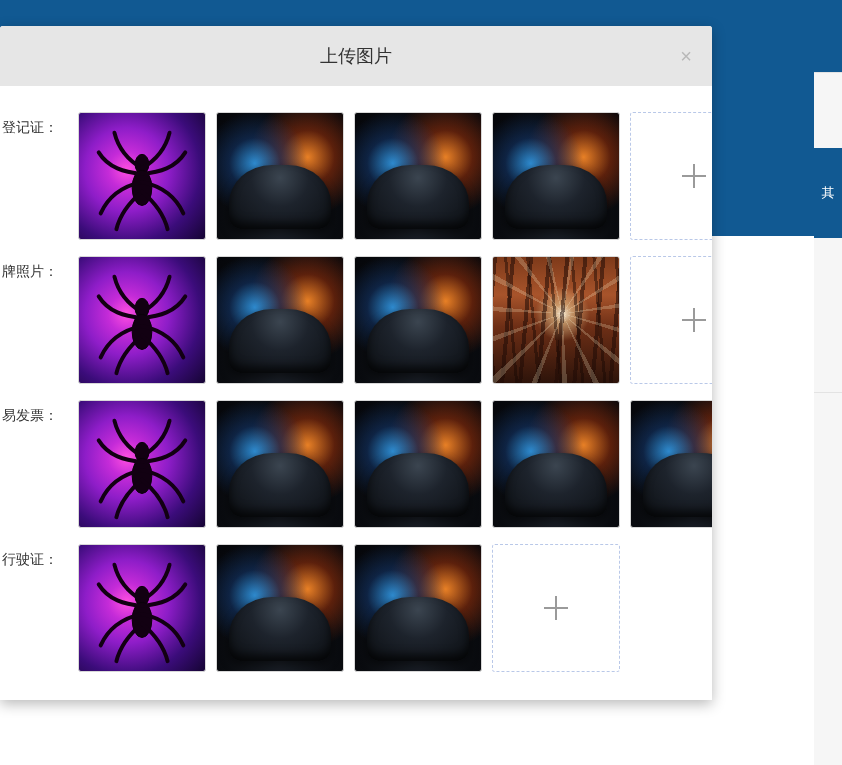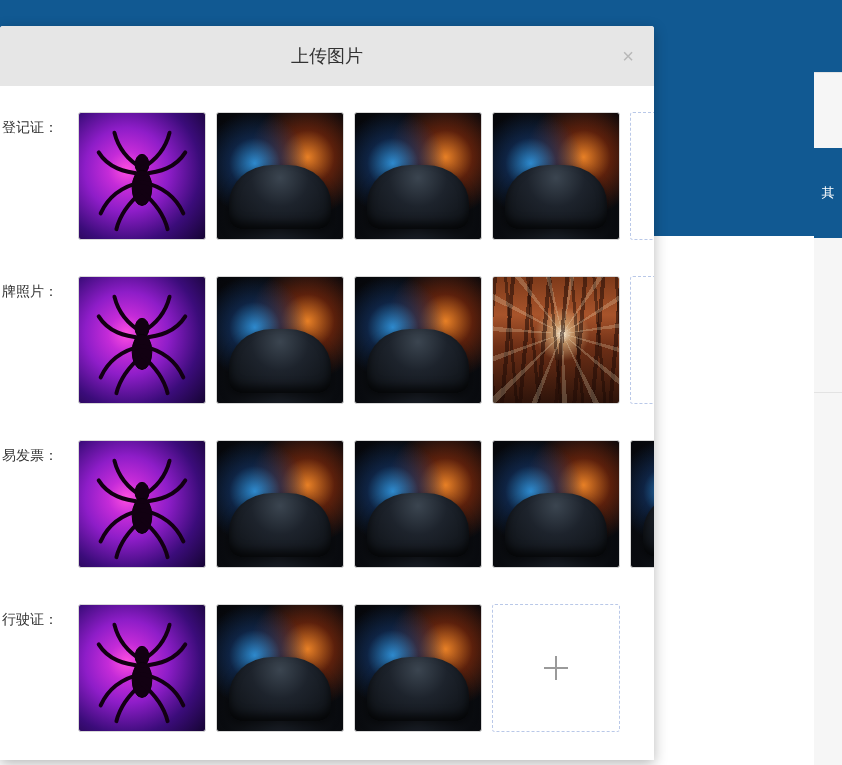--- a/index.html
+++ b/index.html
@@ -53,21 +53,21 @@
   }
   .backdrop {
     position: absolute;
     inset: 0;
     background: rgba(0,0,0,0.0);
   }
   .modal {
     position: absolute;
     top: 26px;
     left: 0;
-    width: 654px;
+    width: 712px;
     background: #fff;
     box-shadow: 0 4px 14px rgba(0,0,0,0.28);
     border-radius: 3px 3px 0 0;
     overflow: hidden;
   }
   .modal-header {
     height: 60px;
     background: #e6e6e6;
     position: relative;
     display: flex;
@@ -88,21 +88,21 @@
     cursor: pointer;
     line-height: 1;
     padding: 4px;
   }
   .modal-body {
     padding: 26px 0 18px 0;
   }
   .row {
     display: flex;
     align-items: flex-start;
-    margin-bottom: 36px;
+    margin-bottom: 16px;
   }
   .row:last-child { margin-bottom: 10px; }
   .row-label {
     width: 58px;
     min-width: 58px;
     padding-right: 2px;
     font-size: 14px;
     color: #333;
     line-height: 18px;
     padding-top: 6px;

